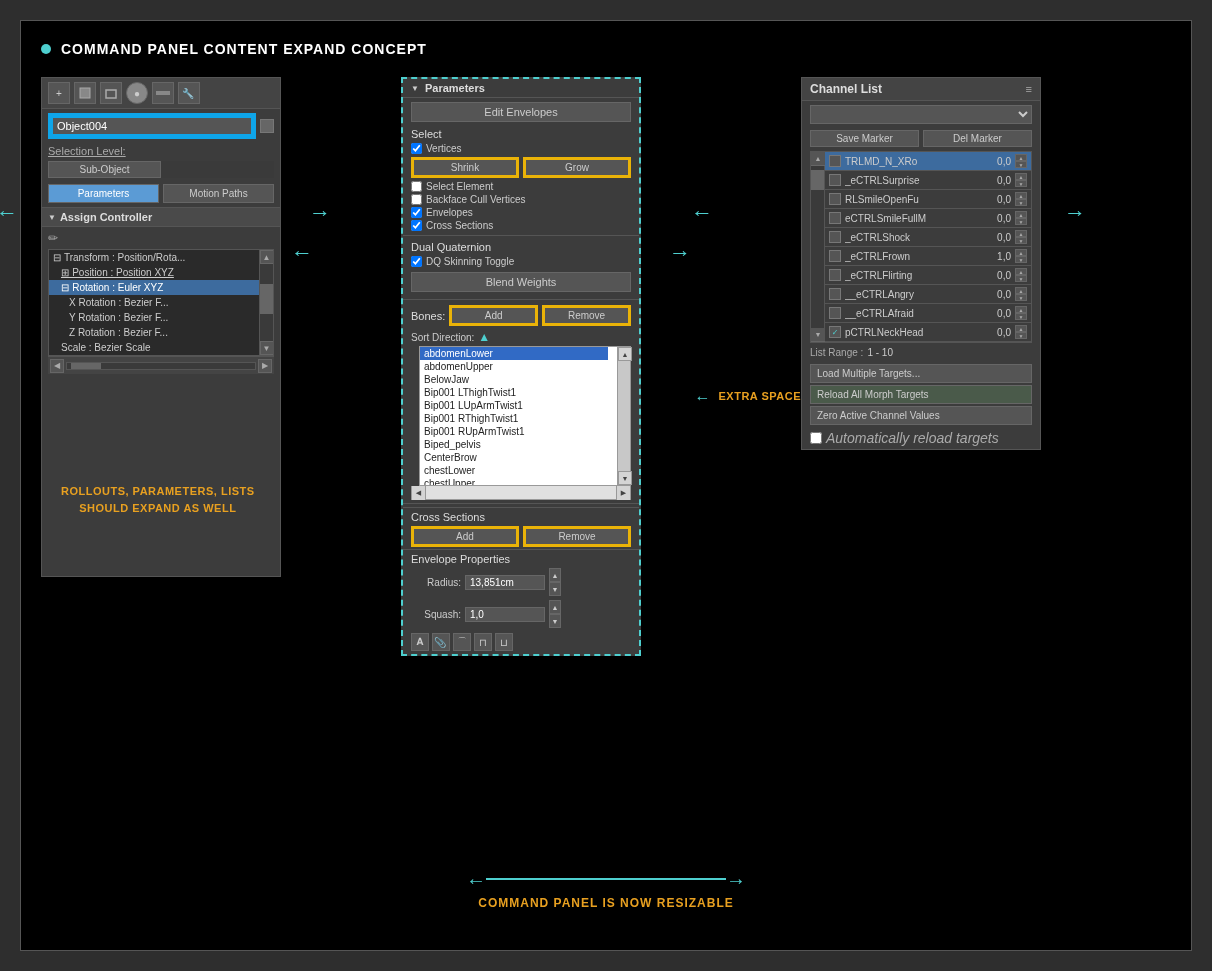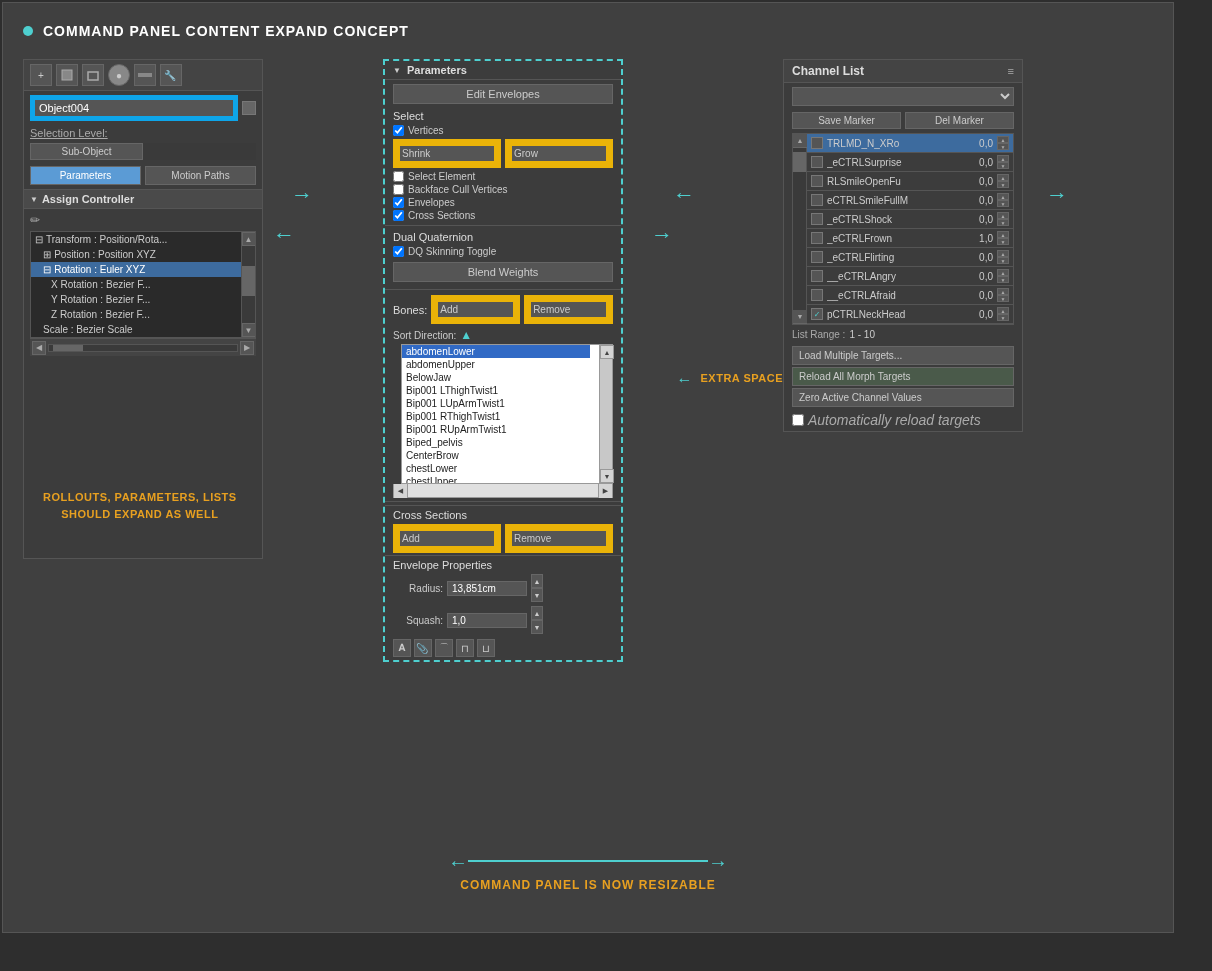--- a/index.html
+++ b/index.html
@@ -6,23 +6,23 @@
     body {
       background: #2e2e2e;
       font-family: 'Segoe UI', Arial, sans-serif;
       font-size: 11px;
       color: #ccc;
       width: 1212px;
       height: 971px;
       overflow: hidden;
     }
     .outer {
-      background: #404040;
+      background: #000000;
       border: 1px solid #555;
-      margin: 2px;
+      margin: 20px;
       width: 1172px;
       height: 931px;
       position: relative;
     }
     .title-bar {
       display: flex;
       align-items: center;
       padding: 20px 20px 10px 20px;
     }
     .title-dot {
@@ -300,24 +300,24 @@
       font-size: 10px;
     }
     .btn-pair {
       display: flex;
       gap: 4px;
       padding: 2px 8px;
     }
     .small-btn {
       flex: 1;
       background: #555;
-      border: 7px solid #eab308;
+      border: 3px solid #eab308;
       color: #ccc;
       padding: 2px;
-      text-align: left;
+      text-align: center;
       cursor: pointer;
       font-size: 10px;
     }
     .section-divider {
       border-top: 1px solid #555;
       margin: 3px 0;
     }
     .bones-row {
       display: flex;
       align-items: center;
@@ -703,21 +703,21 @@
         </div>
         <div class="rollout-content">
           <span class="pencil-icon">✏</span>
 
           <div class="tree-view" style="position:relative; max-height:270px;">
             <div style="padding-right:14px;">
               <div class="tree-item">
                 <span class="indent" style="padding-left:0px;">⊟ Transform : Position/Rota...</span>
               </div>
               <div class="tree-item">
-                <span class="indent" style="padding-left:8px;">⊞ Position : Position XYZ</span>
+                <span class="indent" style="padding-left:8px;text-decoration:underline;">⊞ Position : Position XYZ</span>
               </div>
               <div class="tree-item selected">
                 <span class="indent" style="padding-left:8px;">⊟ Rotation : Euler XYZ</span>
               </div>
               <div class="tree-item">
                 <span class="indent" style="padding-left:16px;">X Rotation : Bezier F...</span>
               </div>
               <div class="tree-item">
                 <span class="indent" style="padding-left:16px;">Y Rotation : Bezier F...</span>
               </div>

